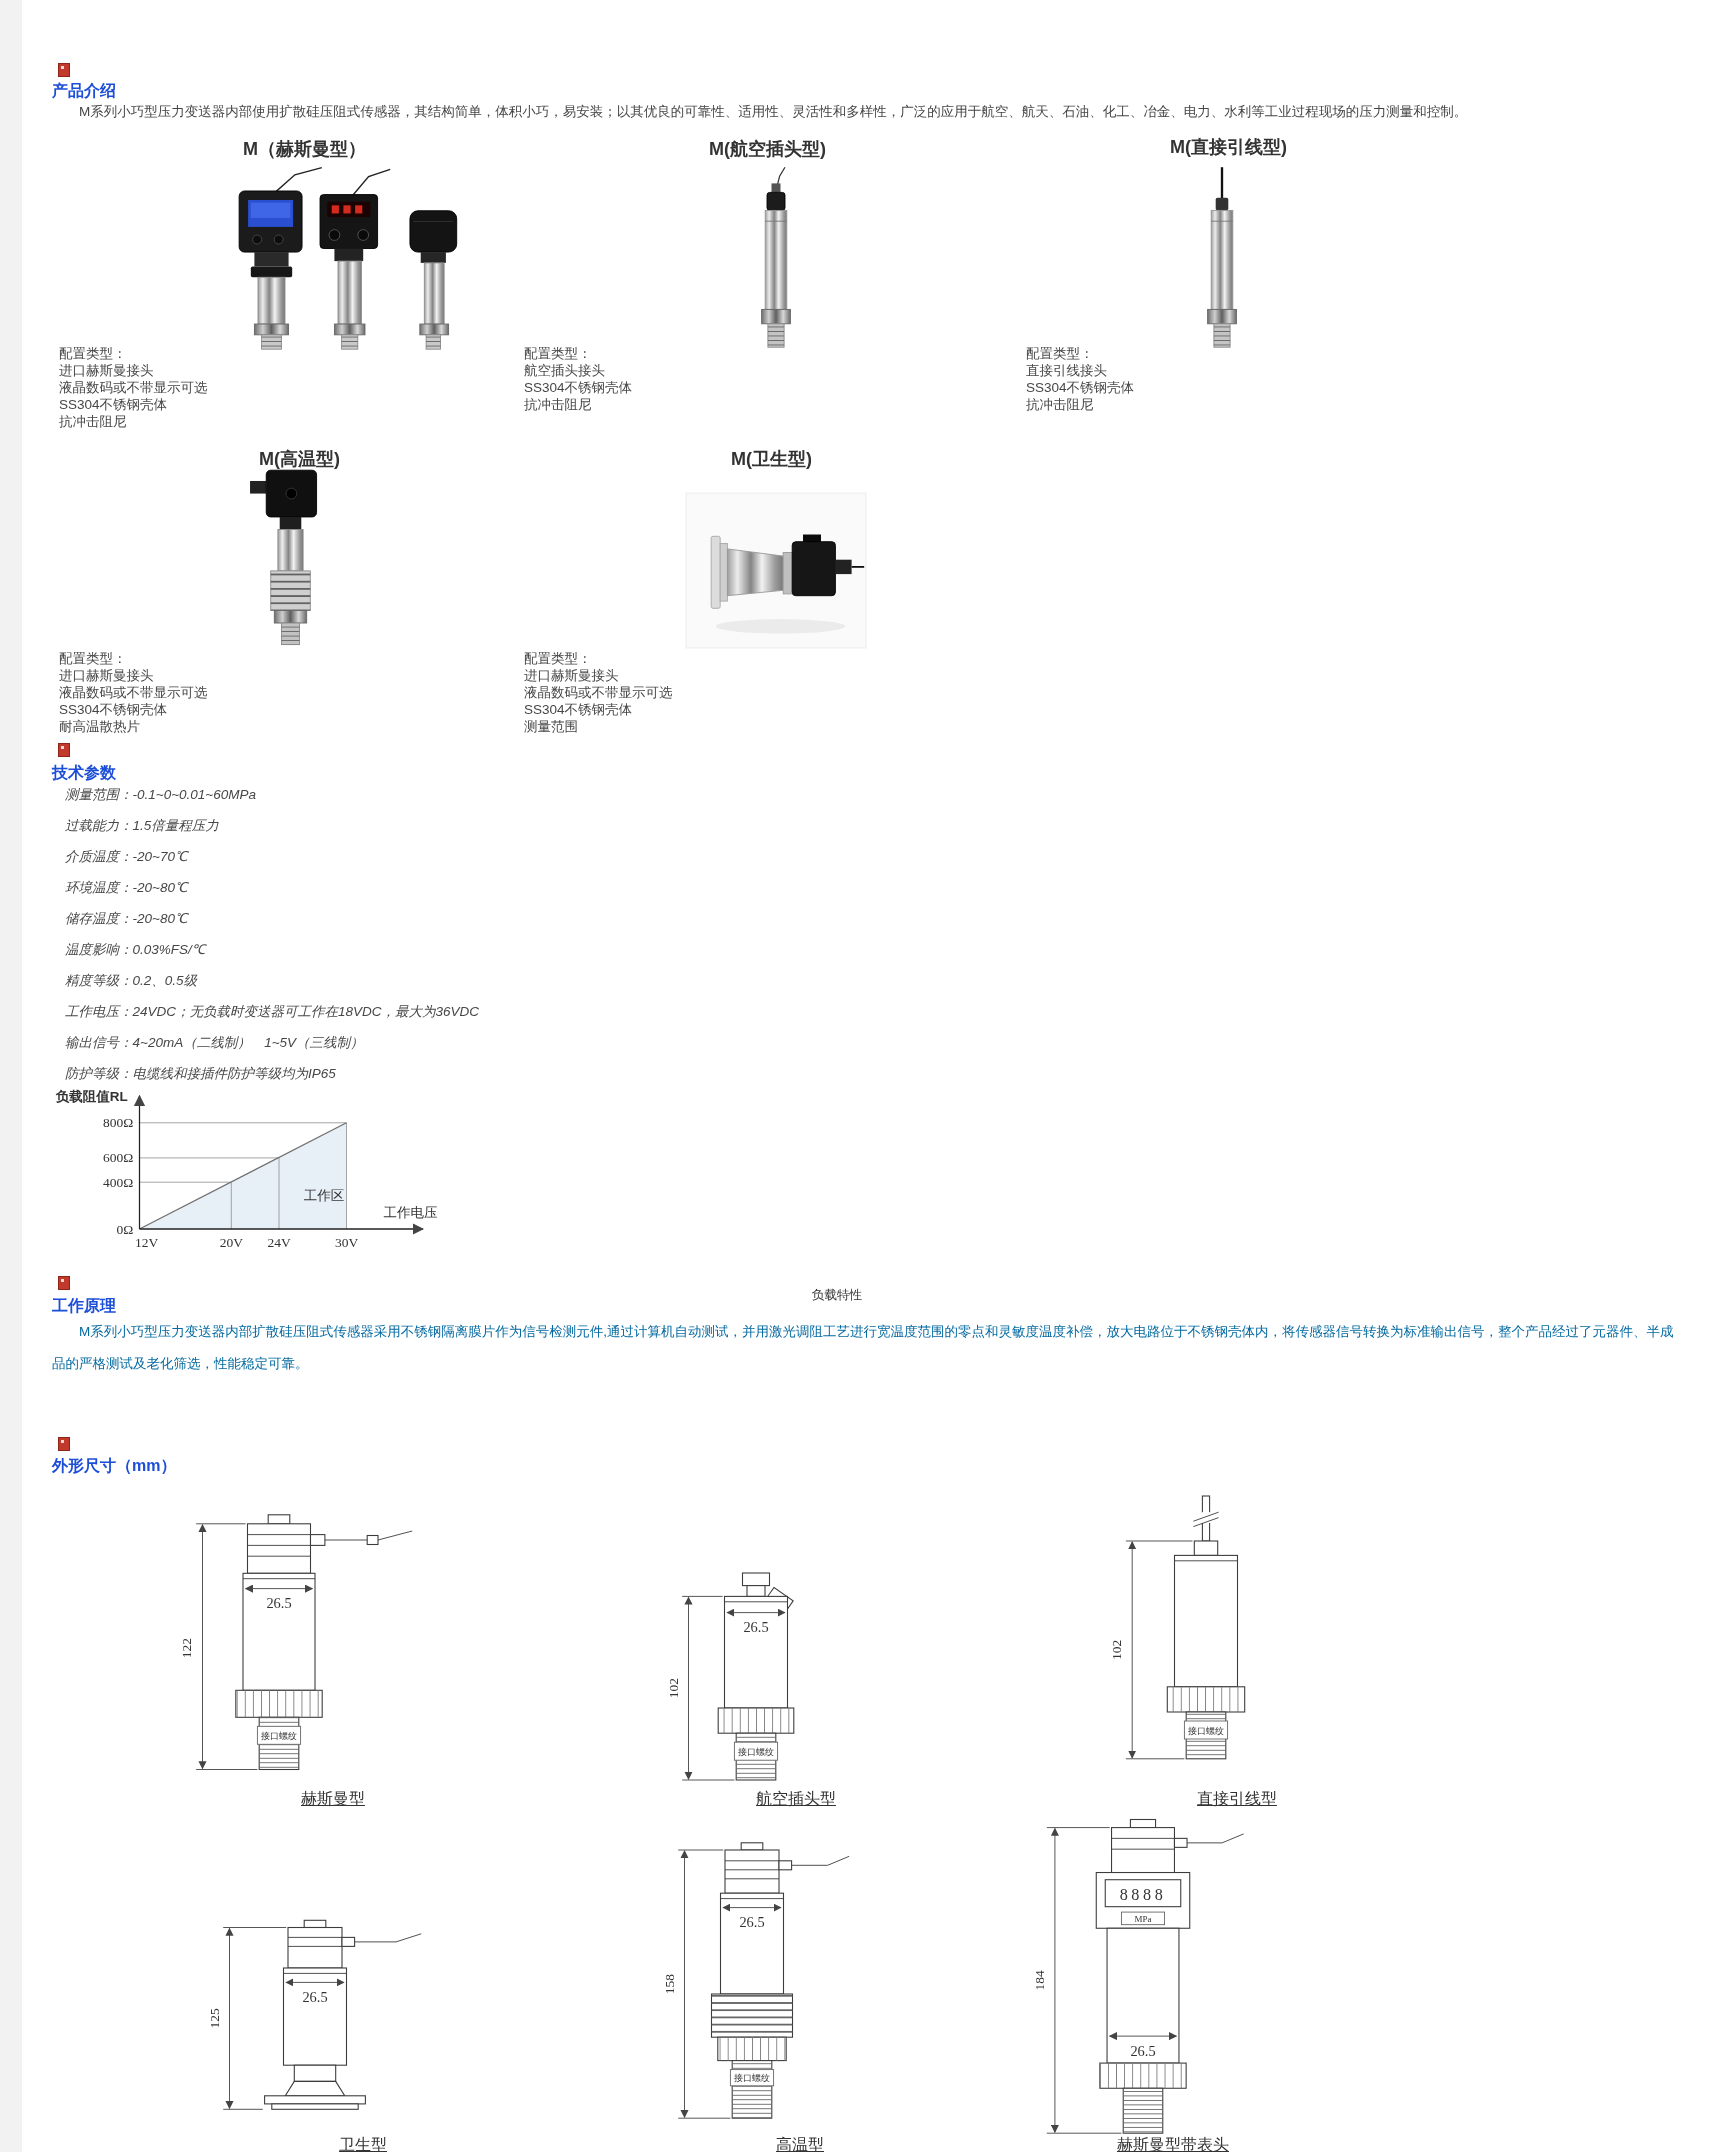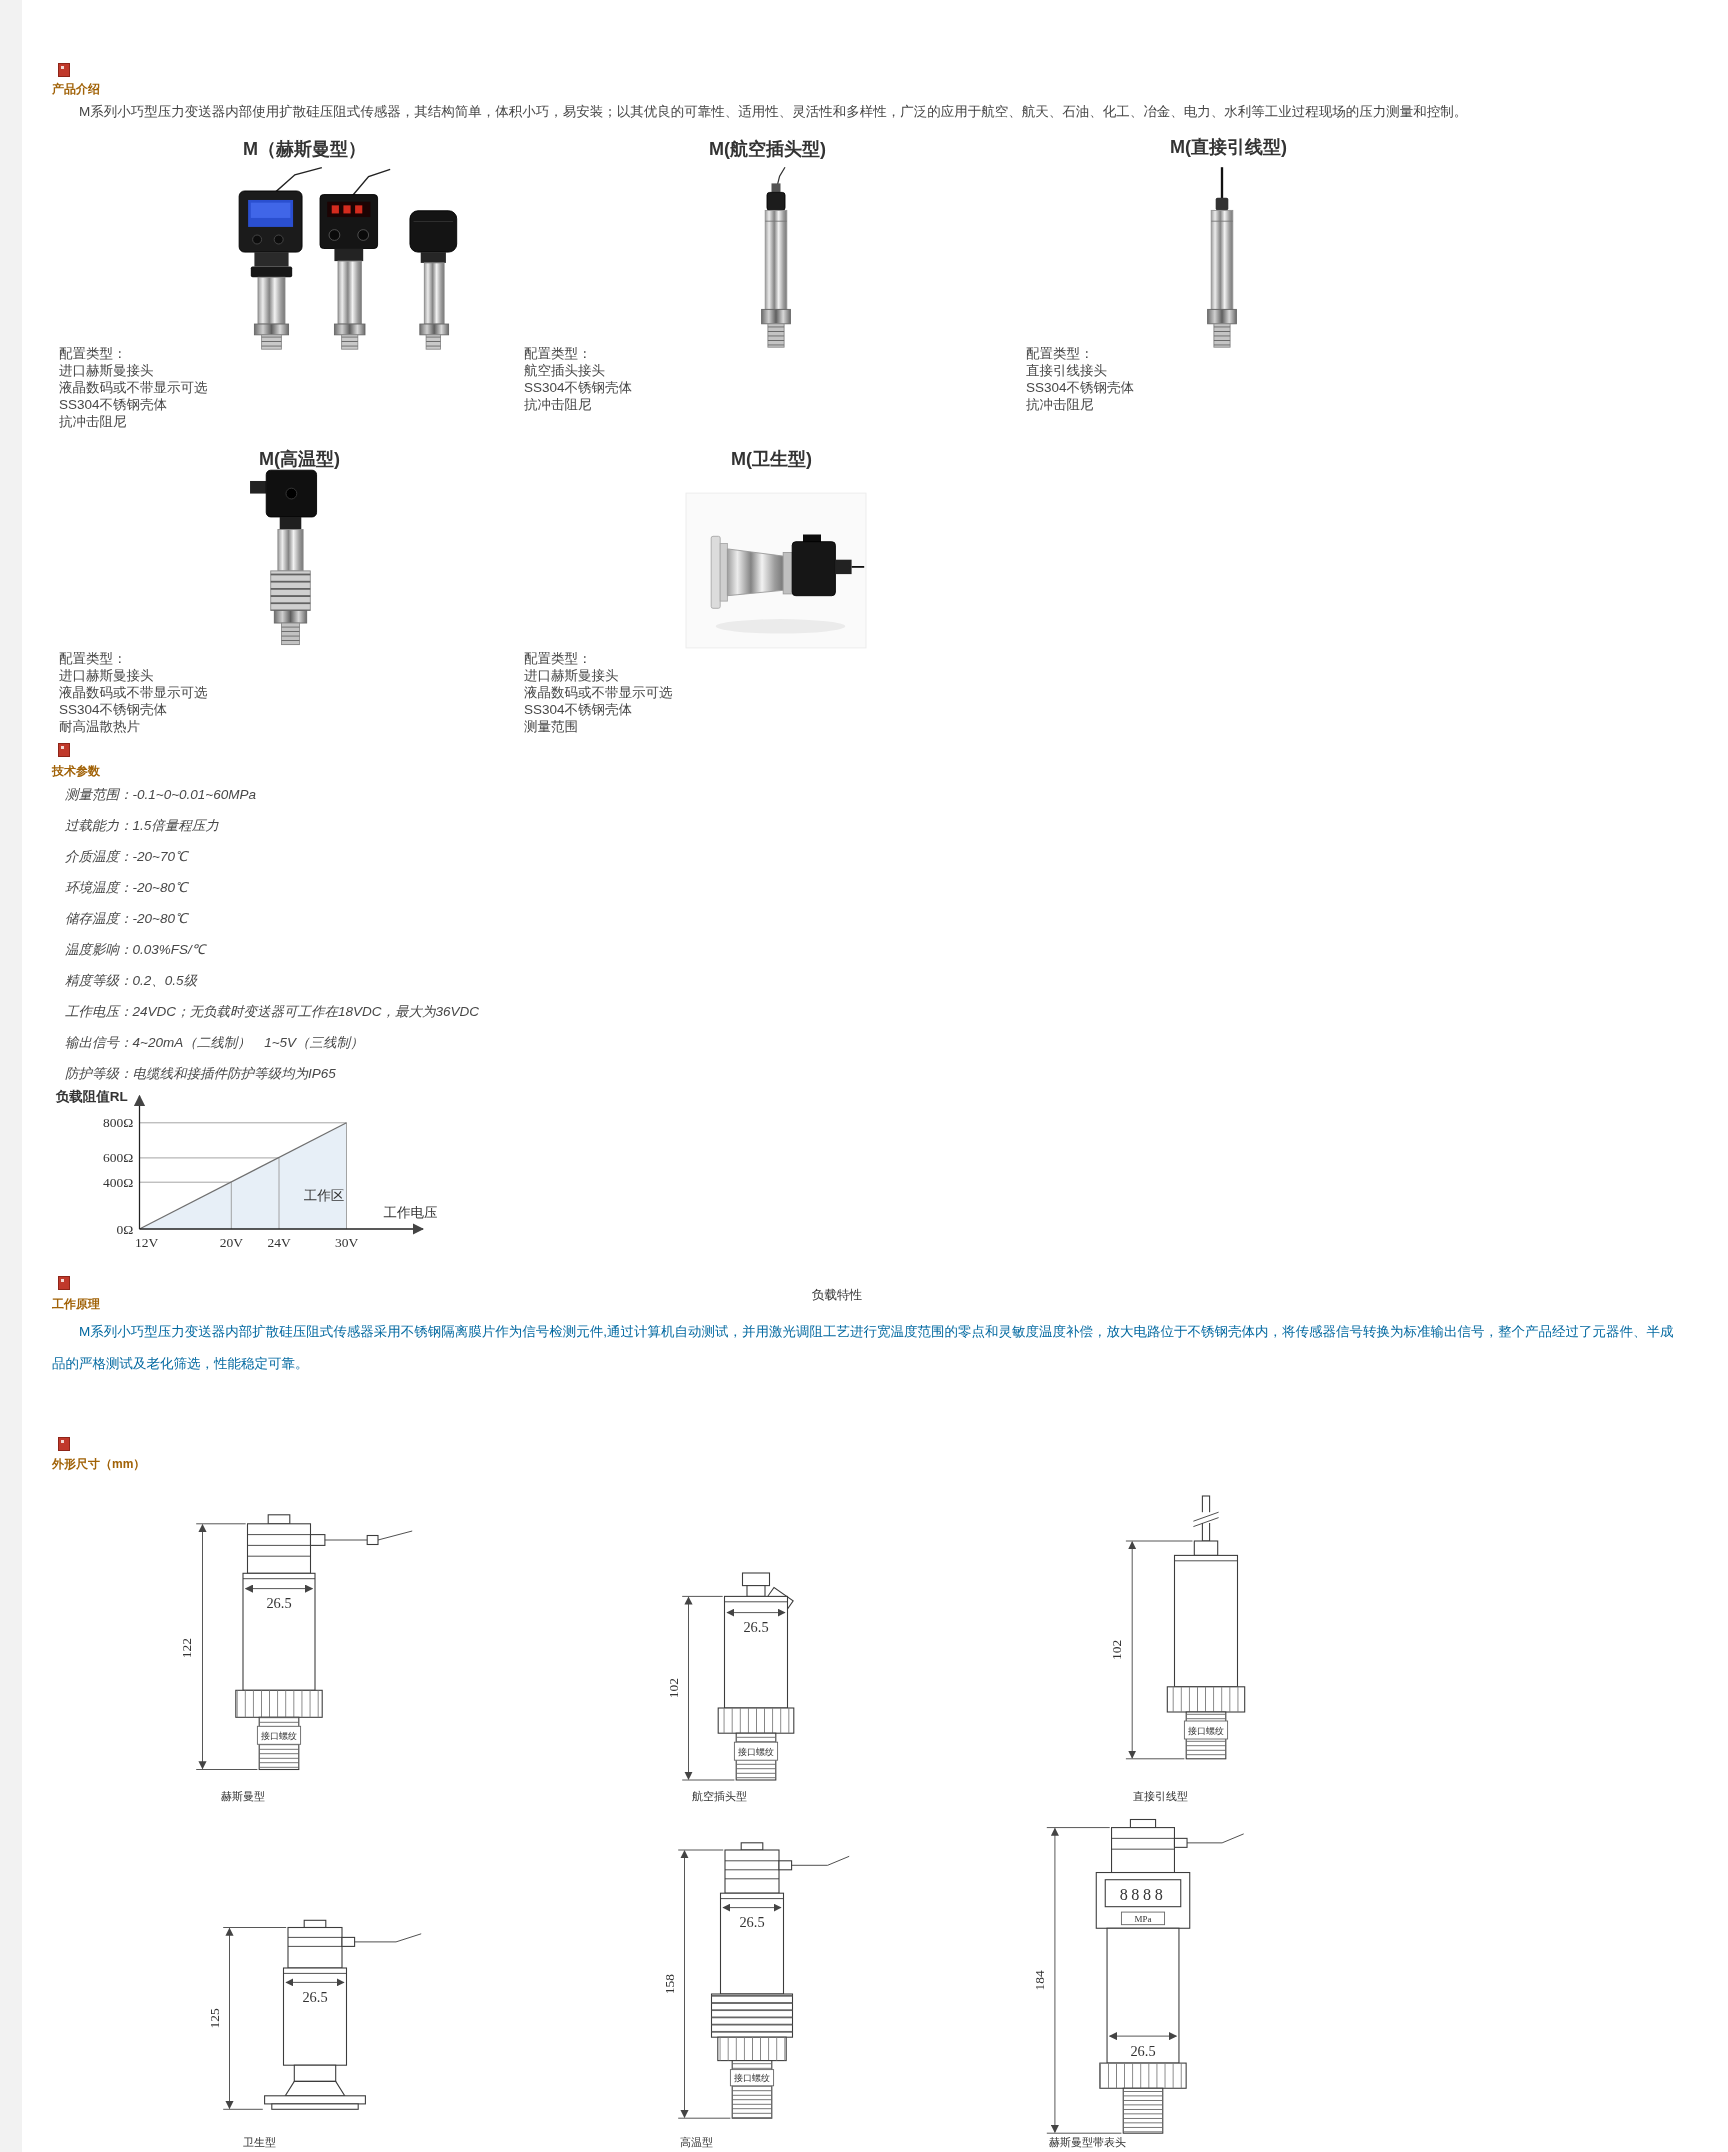--- a/index.html
+++ b/index.html
@@ -1,32 +1,32 @@
 <!DOCTYPE html>
 <html style="font-size:14.4px"><head>
 <meta charset="utf-8">
 <style>
   html,body{margin:0;padding:0;background:#fff;}
   .page{position:relative;width:1728px;height:2152px;background:#ffffff;
         font-family:"Liberation Sans",sans-serif;color:#404040;overflow:hidden;}
   .left-strip{position:absolute;left:0;top:0;width:21.6px;height:100%;background:#f2f2f2;}
   .bullet{position:absolute;width:10px;height:11.7px;background:#c0392b;border:0.9px solid #8e2418;}
   .bullet::after{content:"";position:absolute;left:1.8px;top:1.8px;width:3.6px;height:3.6px;background:#f2d8d2;}
-  .sec-heading{position:absolute;font-size:12px;font-weight:bold;color:#a16207;white-space:nowrap;}
+  .sec-heading{position:absolute;font-size:16px;font-weight:bold;color:#1d4ed8;white-space:nowrap;}
   .para{position:absolute;font-size:13.5px;line-height:18px;color:#464646;text-indent:2em;}
   .para2{position:absolute;font-size:13.5px;line-height:32px;color:#0369a1;text-indent:2em;}
   .ptitle{position:absolute;font-size:18px;font-weight:bold;color:#333;white-space:nowrap;}
   .config{position:absolute;font-size:13.5px;color:#474747;}
   .config div{height:17px;line-height:17px;white-space:nowrap;}
   .tech{position:absolute;font-size:13.5px;color:#474747;}
   .tech div{height:31px;line-height:31px;white-space:nowrap;font-style:italic;}
   .chart-caption{position:absolute;left:0;top:1287px;width:1674px;text-align:center;
                  font-size:12.6px;color:#333;}
-  .draw-caption{position:absolute;font-size:11px;color:#333;text-align:left;
-                white-space:nowrap;}
+  .draw-caption{position:absolute;font-size:16px;color:#333;text-align:right;
+                text-decoration:underline;white-space:nowrap;}
   svg{position:absolute;overflow:visible;}
   svg text{font-family:"Liberation Serif",serif;fill:#333;}
   .cjk{font-family:"Liberation Sans",sans-serif;}
   .ln{stroke:#3c3c3c;stroke-width:1;fill:none;}
   .outline{stroke:#3c3c3c;stroke-width:1.2;fill:#ffffff;}
   .dim{stroke:#444;stroke-width:1;fill:none;}
   .guide{stroke:#9a9a9a;stroke-width:1;fill:none;}
 </style>
 </head>
 <body>

